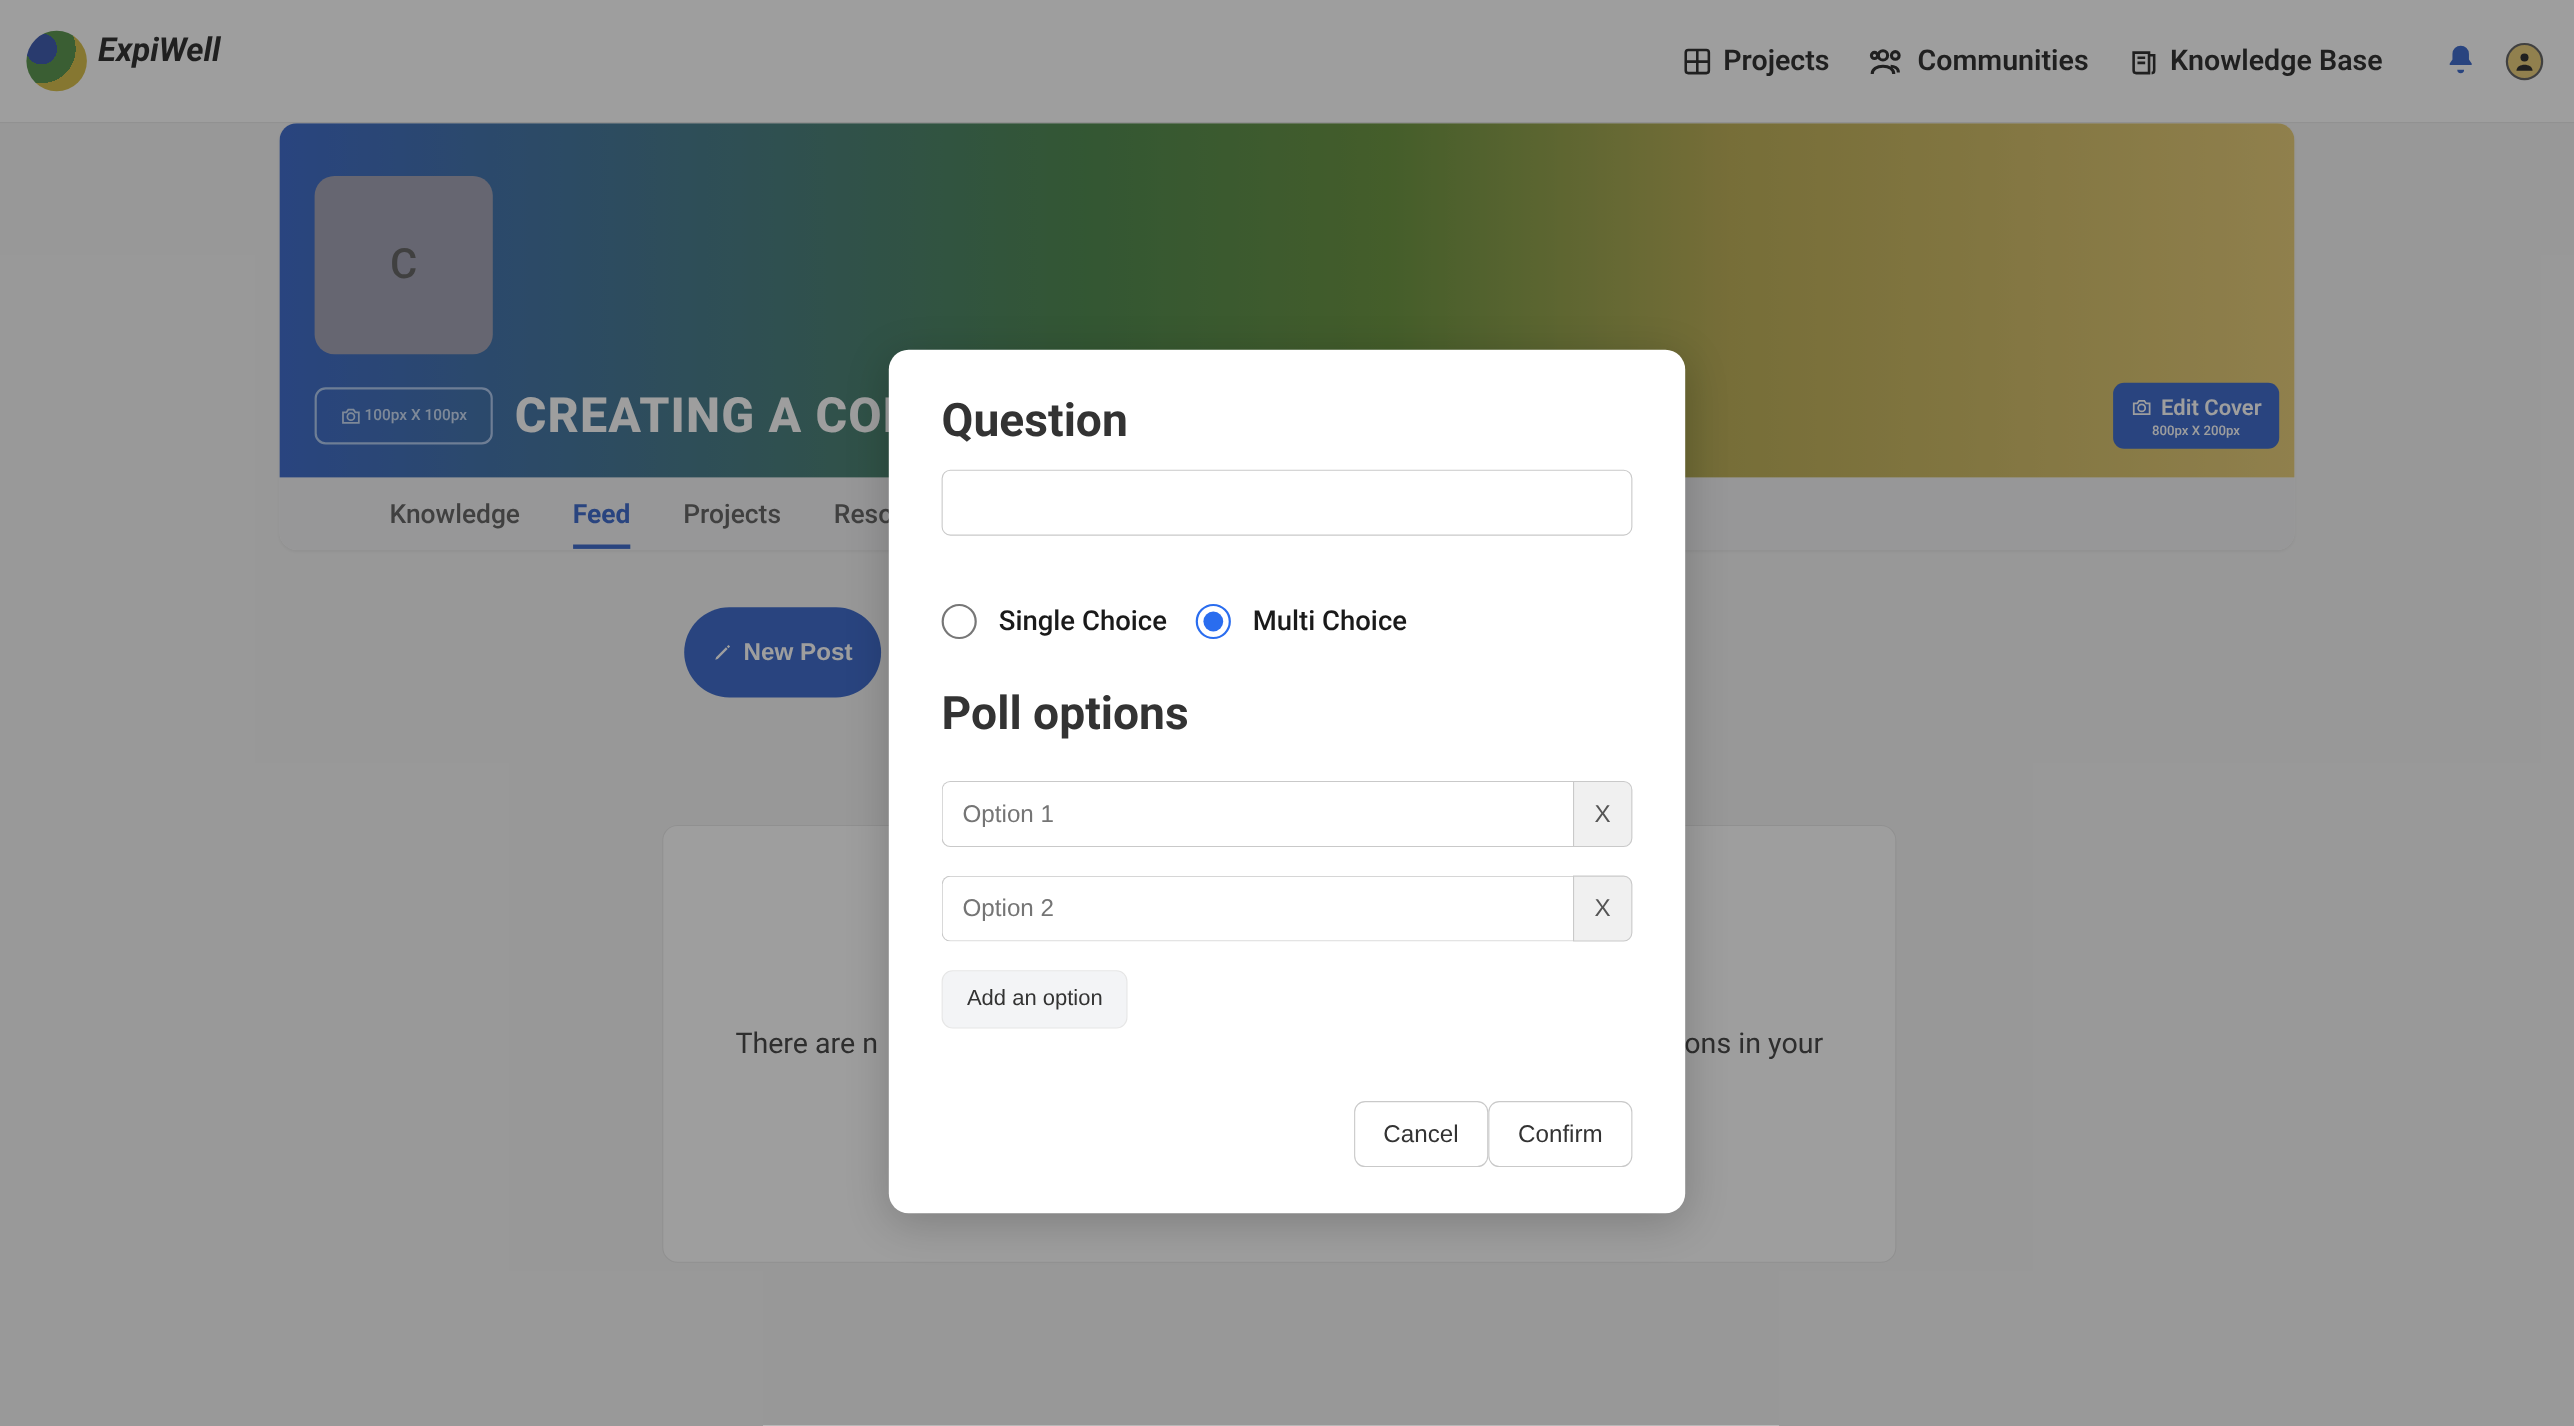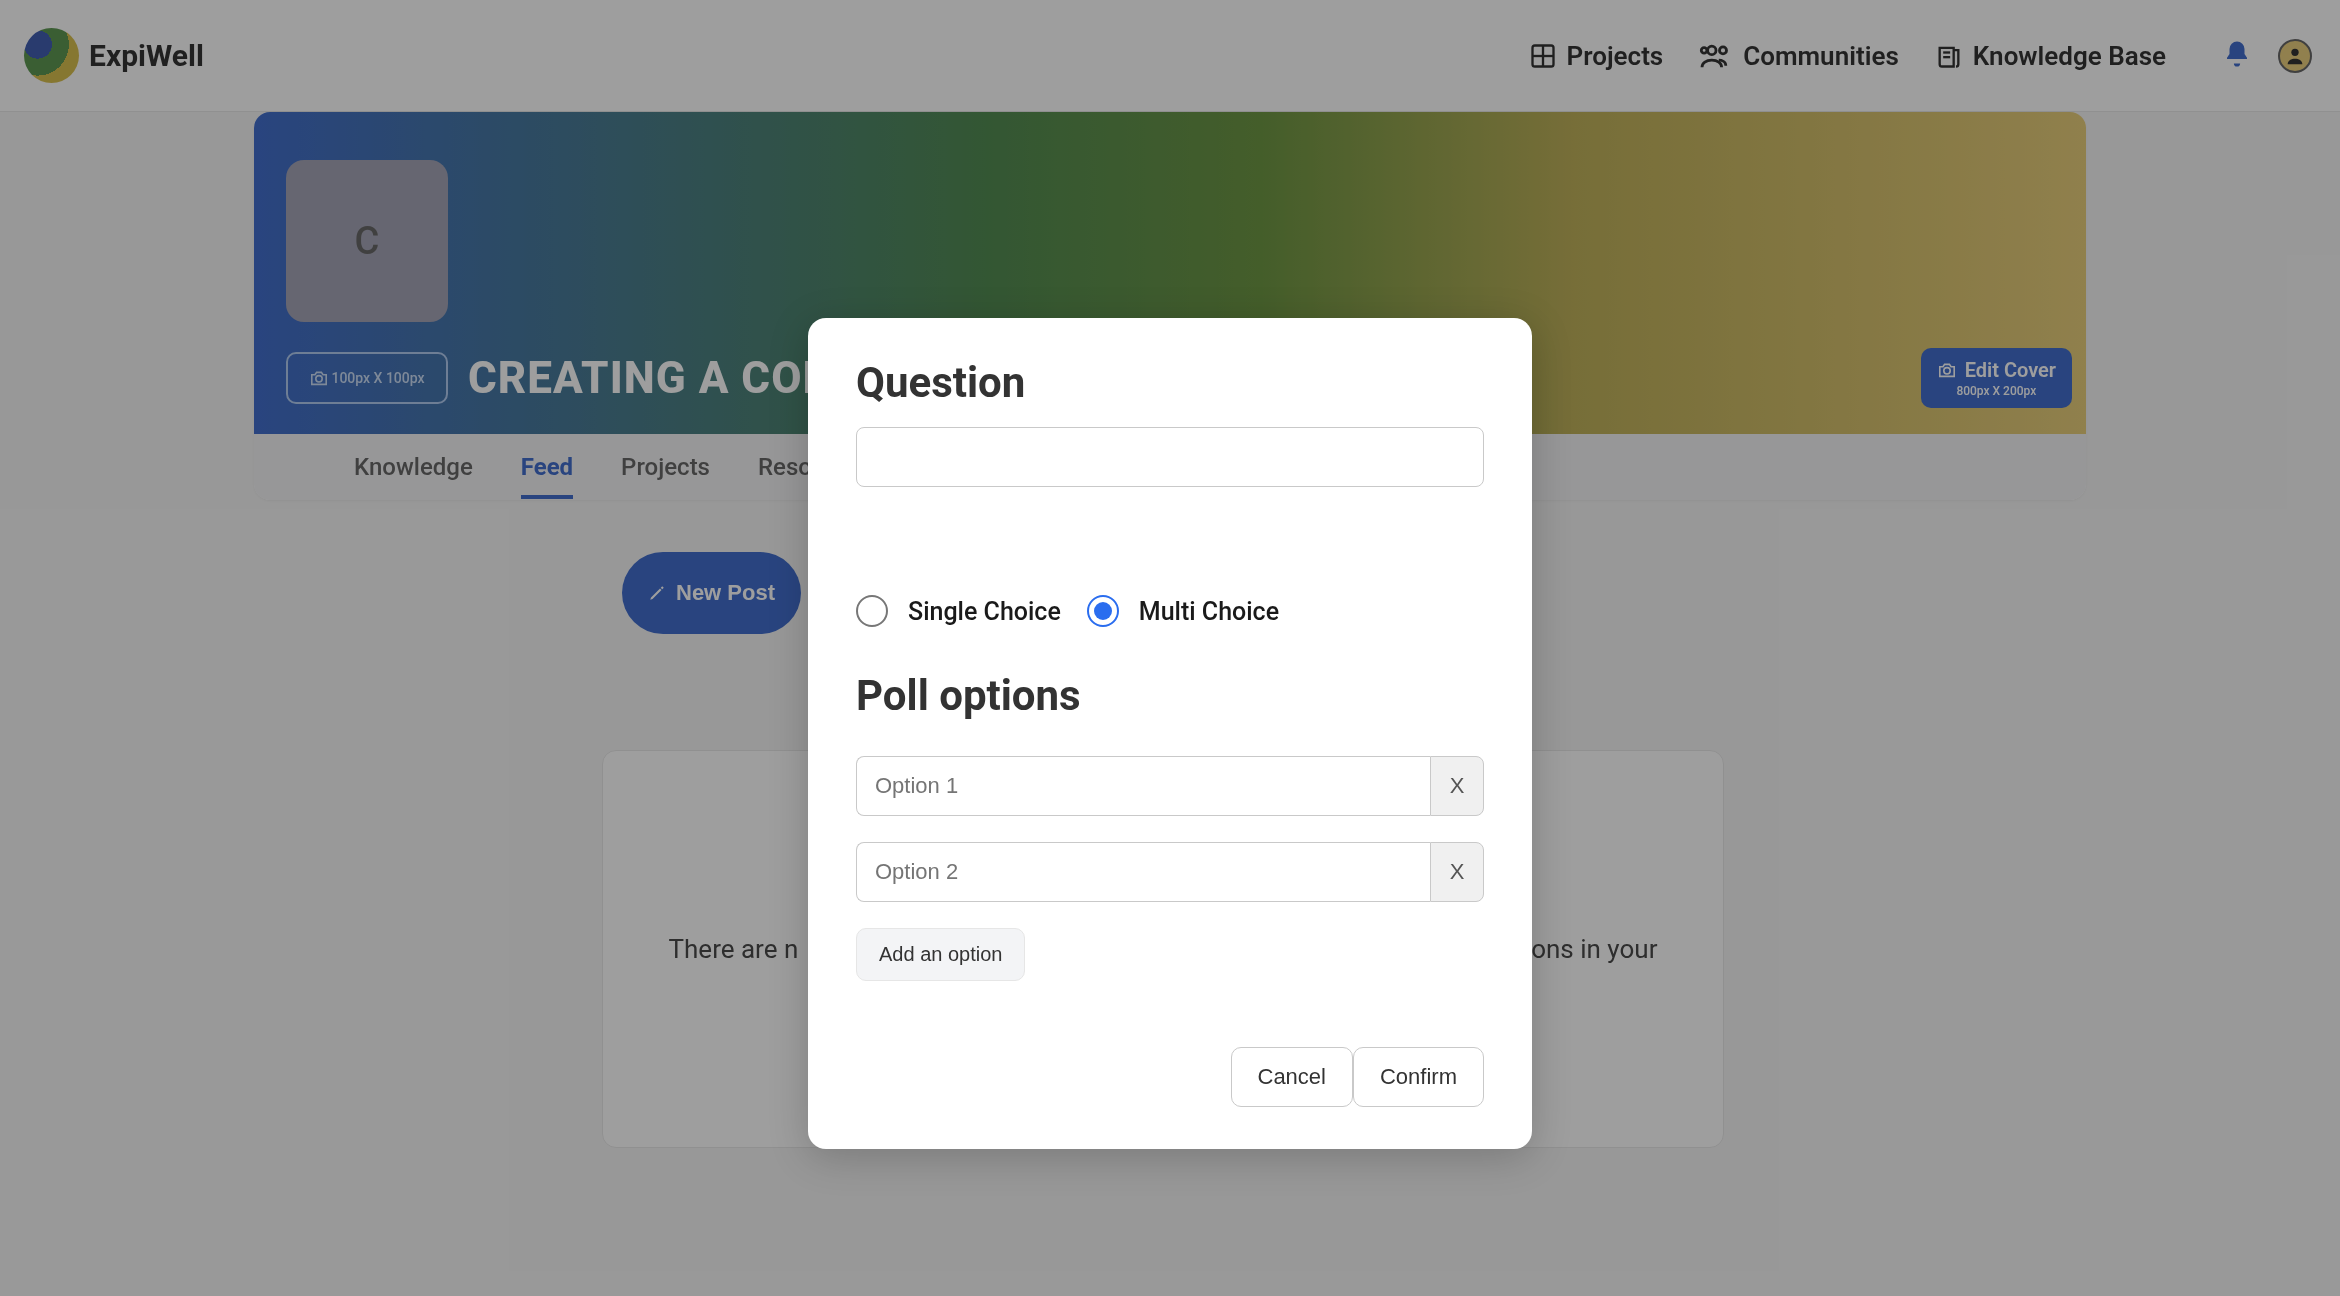--- a/index.html
+++ b/index.html
@@ -15,21 +15,21 @@
     
     .header {
       background: white;
       height: 112px;
       display: flex;
       align-items: center;
       justify-content: space-between;
       padding: 0 28px 0 24px;
       border-bottom: 1px solid #e5e5e5;
     }
-    .logo-wrap { display: flex; align-items: center; gap: 10px; }
+    .logo-wrap { display: flex; align-items: flex-start; gap: 10px; font-style: italic; }
     .logo-circle {
       width: 55px; height: 55px; border-radius: 50%;
       background: radial-gradient(circle at 25% 30%, #2a4ba8 0%, #2a4ba8 25%, #4a8a3d 25%, #4a8a3d 55%, #d4b83a 55%, #d4b83a 100%);
       position: relative;
     }
     .logo-text { font-size: 30px; font-weight: 700; color: #1a1a1a; }
     .nav { display: flex; align-items: center; gap: 36px; }
     .nav-item { display: flex; align-items: center; gap: 10px; font-size: 26px; font-weight: 600; color: #1a1a1a; cursor: pointer; }
     .nav-icons { display: flex; align-items: center; gap: 26px; margin-left: 20px; }
     .bell-icon svg { width: 30px; height: 30px; fill: #2a5cc7; }
@@ -117,21 +117,21 @@
       padding: 40px 48px 42px;
       box-shadow: 0 8px 40px rgba(0,0,0,0.2);
     }
     .modal h2 { font-size: 42px; font-weight: 700; color: #333; margin-bottom: 20px; }
     .modal .q-input {
       width: 100%; height: 60px; border: 1px solid #c9c9c9; border-radius: 8px;
       font-size: 22px; padding: 0 16px;
     }
     .choice-row {
       display: flex; align-items: center; gap: 26px;
-      margin: 108px 0 0;
+      margin: 62px 0 0;
     }
     .choice-item { display: flex; align-items: center; gap: 20px; font-size: 25px; font-weight: 500; color: #1a1a1a; }
     .radio-outer {
       width: 32px; height: 32px; border: 2.5px solid #777; border-radius: 50%;
       display: flex; align-items: center; justify-content: center;
     }
     .radio-outer.selected { border-color: #2a6def; }
     .radio-inner { width: 18px; height: 18px; border-radius: 50%; background: #2a6def; }
     
     .modal h3 { font-size: 42px; font-weight: 700; color: #333; margin-top: 44px; margin-bottom: 36px; }

